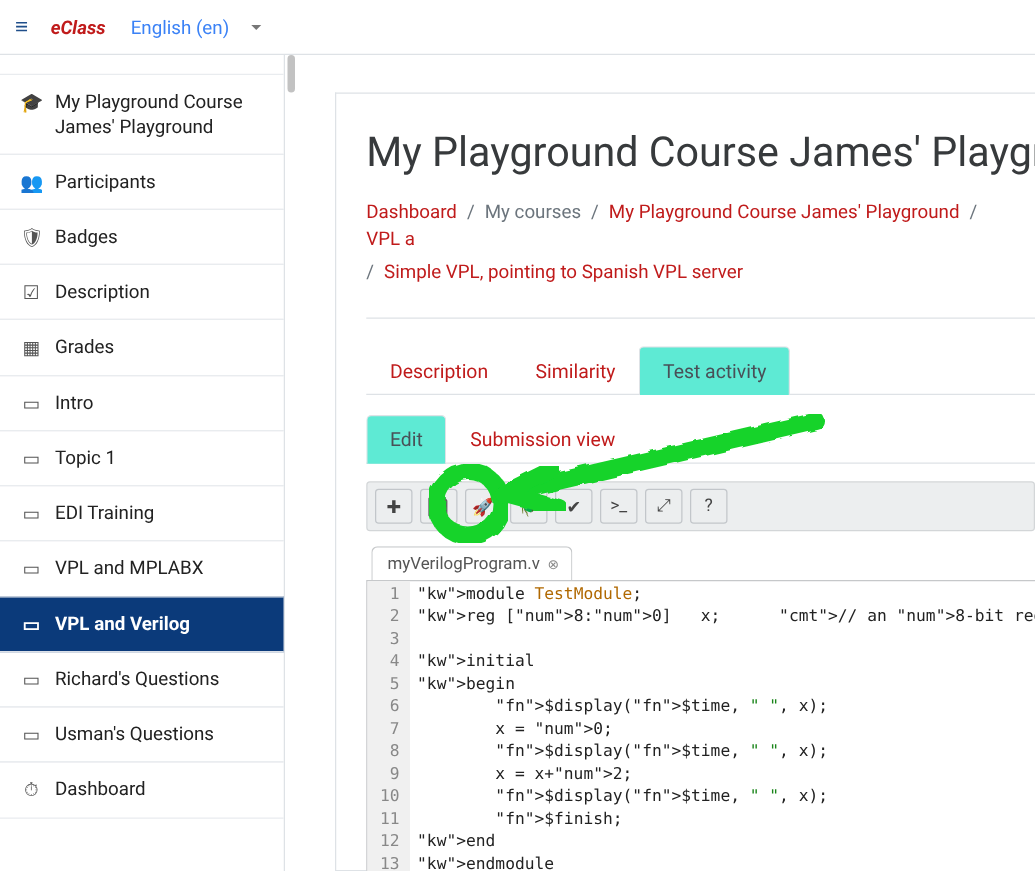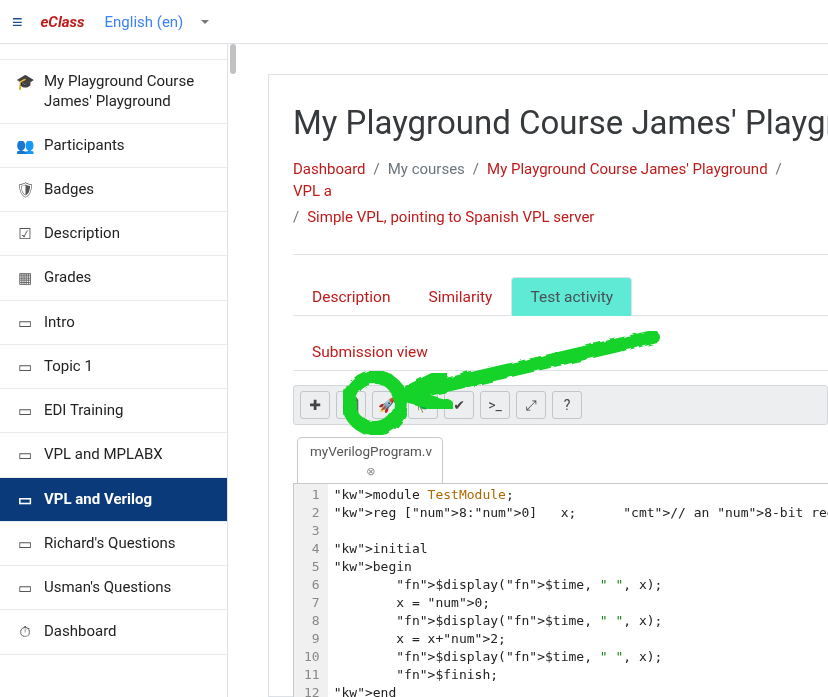--- a/index.html
+++ b/index.html
@@ -210,21 +210,20 @@
     border-radius: 5px 5px 0 0;
     padding: 5px 10px 5px 12px;
     font-size: 13.5px;
     color: #555;
     background: #fff;
     display: flex;
     align-items: center;
     gap: 6px;
     cursor: pointer;
     margin-left: 4px;
-    flex-direction: column;
   }
   .filetab .close {
     font-size: 11px;
     color: #888;
     cursor: pointer;
   }
   .code {
     border: 1px solid #c6c8ca;
     font-family: Consolas, Menlo, Monaco, monospace;
     font-size: 13px;
@@ -350,20 +349,21 @@
         </div>
 
       <hr class="bc">
 
       <div class="tabbar" id="tabs1">
           <div class="tab">Description</div>
           <div class="tab">Similarity</div>
           <div class="tab active">Test activity</div>
         </div>
       <div class="tabbar secondary" id="tabs2">
+          <div class="tab active">Edit</div>
           <div class="tab">Submission view</div>
         </div>
 
       <div class="toolbar-wrap">
         <div class="toolbar" id="toolbar">
             <div class="tbtn" title="Add">✚</div>
             <div class="tbtn" title="Save">💾</div>
             <div class="tbtn" title="Run">🚀</div>
             <div class="tbtn" title="Debug">🪲</div>
             <div class="tbtn" title="Evaluate">✔</div>

